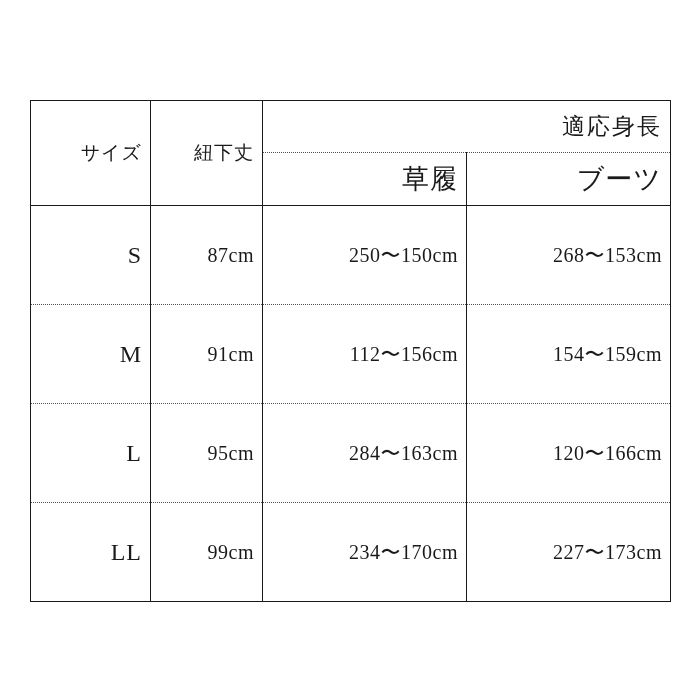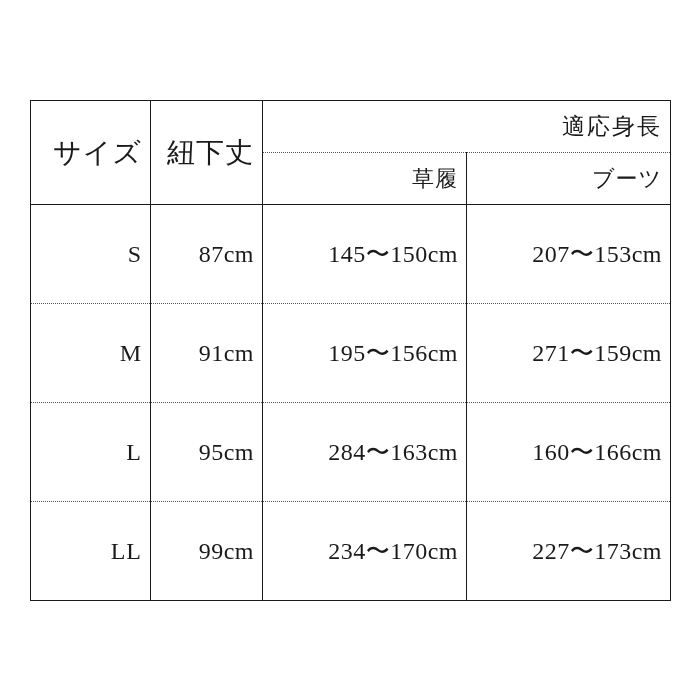--- a/index.html
+++ b/index.html
@@ -70,38 +70,38 @@
   .col-size { width: 120px; }
   .col-len  { width: 112px; }
   .col-zori { width: 204px; }
   .col-boot { width: 204px; }
 
   .head-row-1 { height: 52px; }
   .head-row-2 { height: 52px; }
   .body-row   { height: 99px; }
 
   .th-main {
-    font-size: 28px;
+    font-size: 19px;
     letter-spacing: 1px;
     margin-top: 37px;
   }
   .th-sub {
-    font-size: 22px;
+    font-size: 27px;
     letter-spacing: 1px;
   }
   .th-span {
     font-size: 23px;
     letter-spacing: 2px;
   }
   .cell-size {
     font-size: 24px;
     letter-spacing: 1px;
   }
   .cell-val {
-    font-size: 24px;
+    font-size: 20px;
     letter-spacing: 0.5px;
   }
 </style>
 </head>
 <body>
 
 <div class="page">
   <div class="table-wrap">
     <table class="size-table">
       <colgroup>
@@ -118,34 +118,34 @@
         </tr>
         <tr class="head-row-2">
           <th class="th-sub v-sep h-dotted-top">草履</th>
           <th class="th-sub v-sep h-dotted-top">ブーツ</th>
         </tr>
       </thead>
       <tbody>
         <tr class="body-row">
           <td class="cell-size h-solid-top">S</td>
           <td class="cell-val v-sep h-solid-top">87cm</td>
-          <td class="cell-val v-sep h-solid-top">145〜150cm</td>
-          <td class="cell-val v-sep h-solid-top">207〜153cm</td>
+          <td class="cell-val v-sep h-solid-top">250〜150cm</td>
+          <td class="cell-val v-sep h-solid-top">268〜153cm</td>
         </tr>
         <tr class="body-row">
           <td class="cell-size h-dotted-top">M</td>
           <td class="cell-val v-sep h-dotted-top">91cm</td>
-          <td class="cell-val v-sep h-dotted-top">195〜156cm</td>
-          <td class="cell-val v-sep h-dotted-top">271〜159cm</td>
+          <td class="cell-val v-sep h-dotted-top">112〜156cm</td>
+          <td class="cell-val v-sep h-dotted-top">154〜159cm</td>
         </tr>
         <tr class="body-row">
           <td class="cell-size h-dotted-top">L</td>
           <td class="cell-val v-sep h-dotted-top">95cm</td>
           <td class="cell-val v-sep h-dotted-top">284〜163cm</td>
-          <td class="cell-val v-sep h-dotted-top">160〜166cm</td>
+          <td class="cell-val v-sep h-dotted-top">120〜166cm</td>
         </tr>
         <tr class="body-row">
           <td class="cell-size h-dotted-top">LL</td>
           <td class="cell-val v-sep h-dotted-top">99cm</td>
           <td class="cell-val v-sep h-dotted-top">234〜170cm</td>
           <td class="cell-val v-sep h-dotted-top">227〜173cm</td>
         </tr>
       </tbody>
     </table>
   </div>

